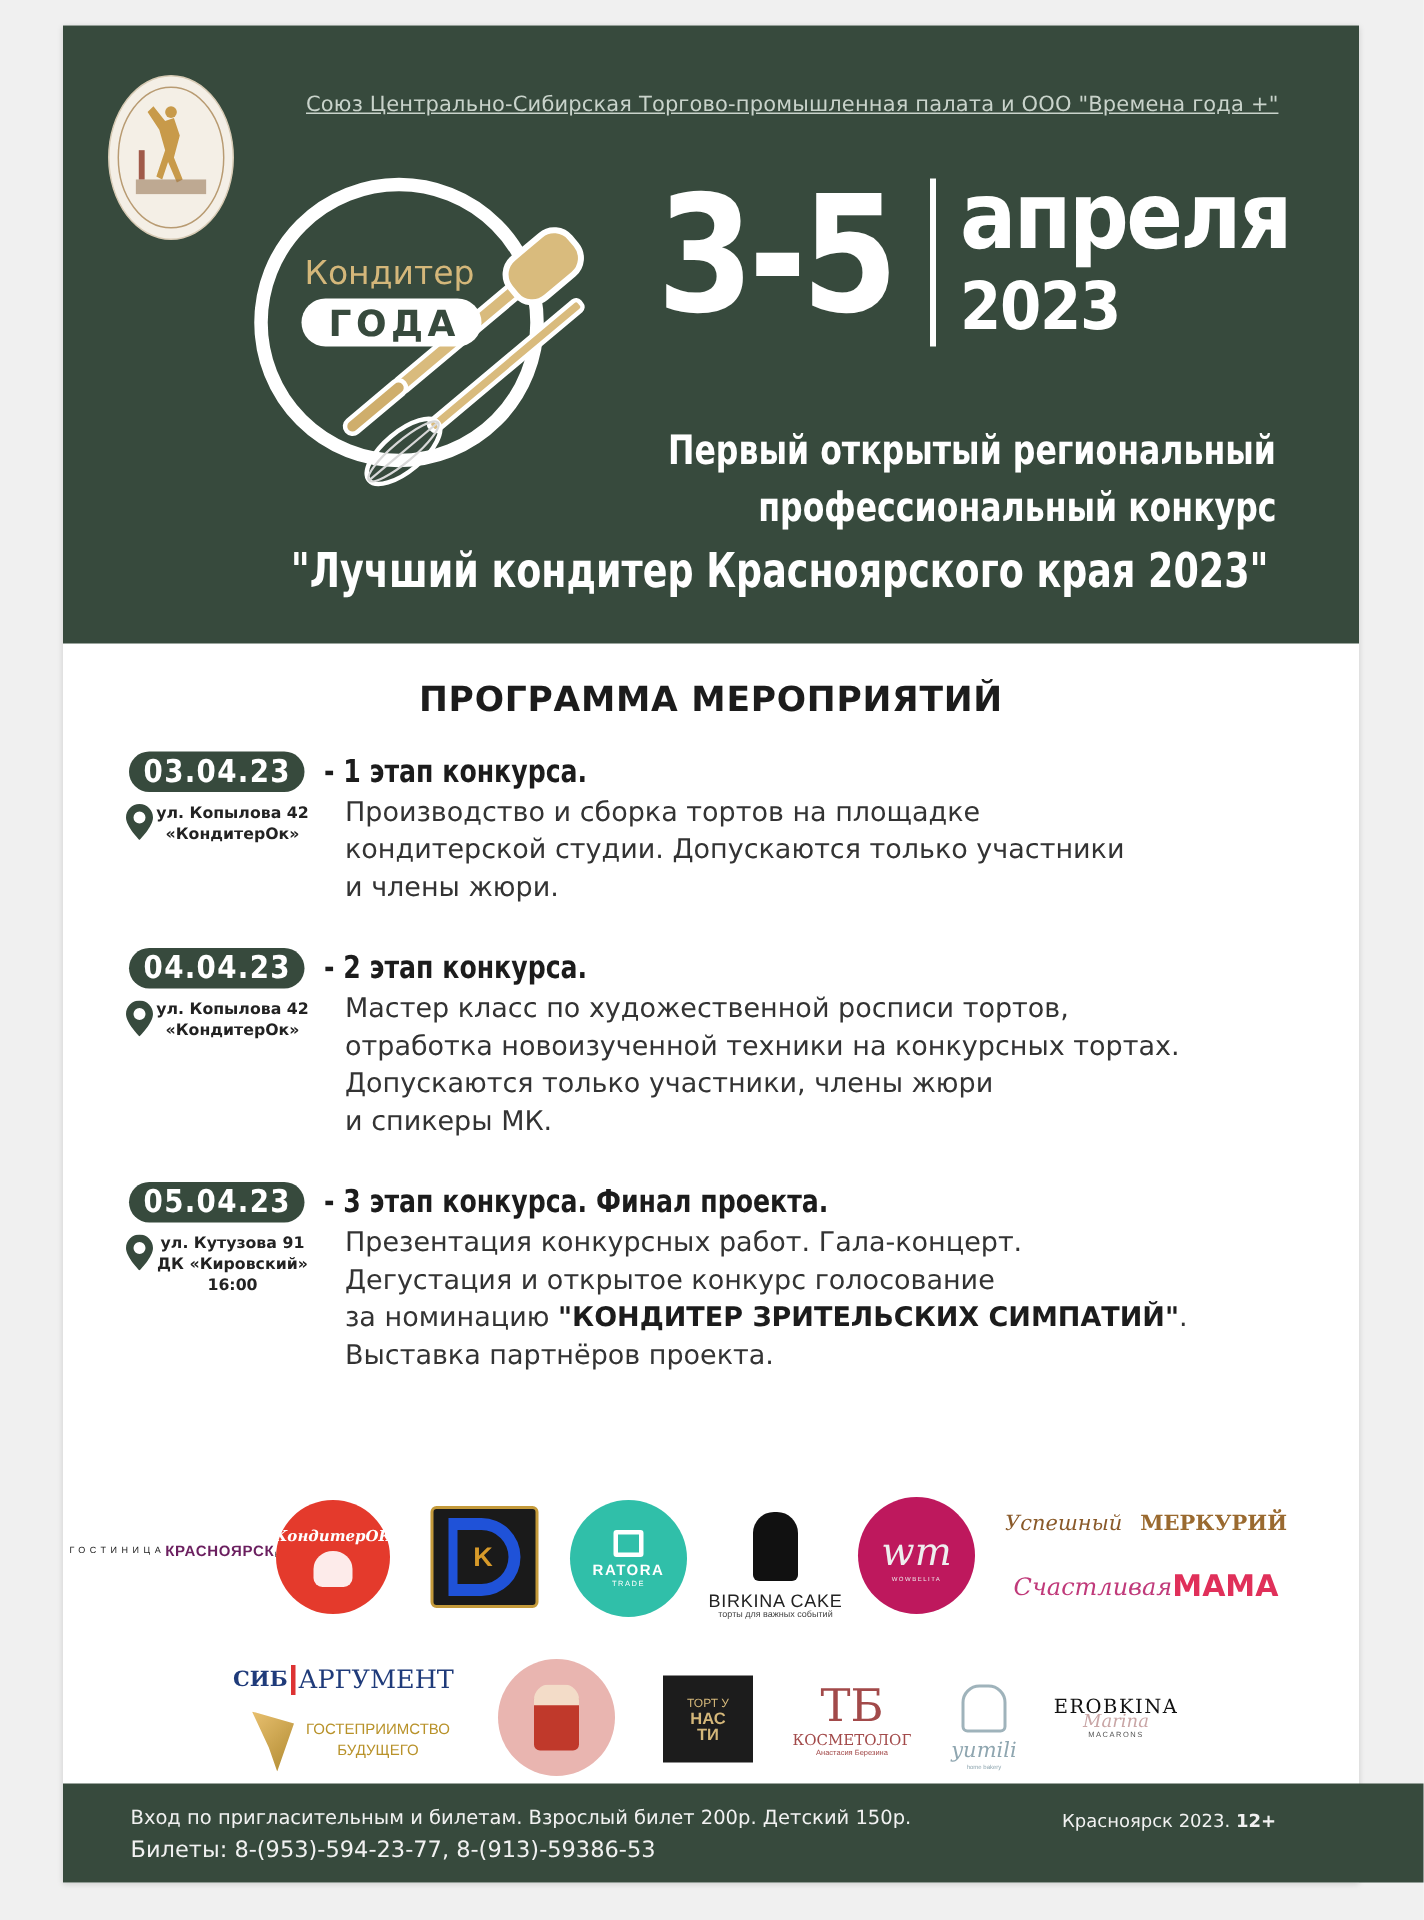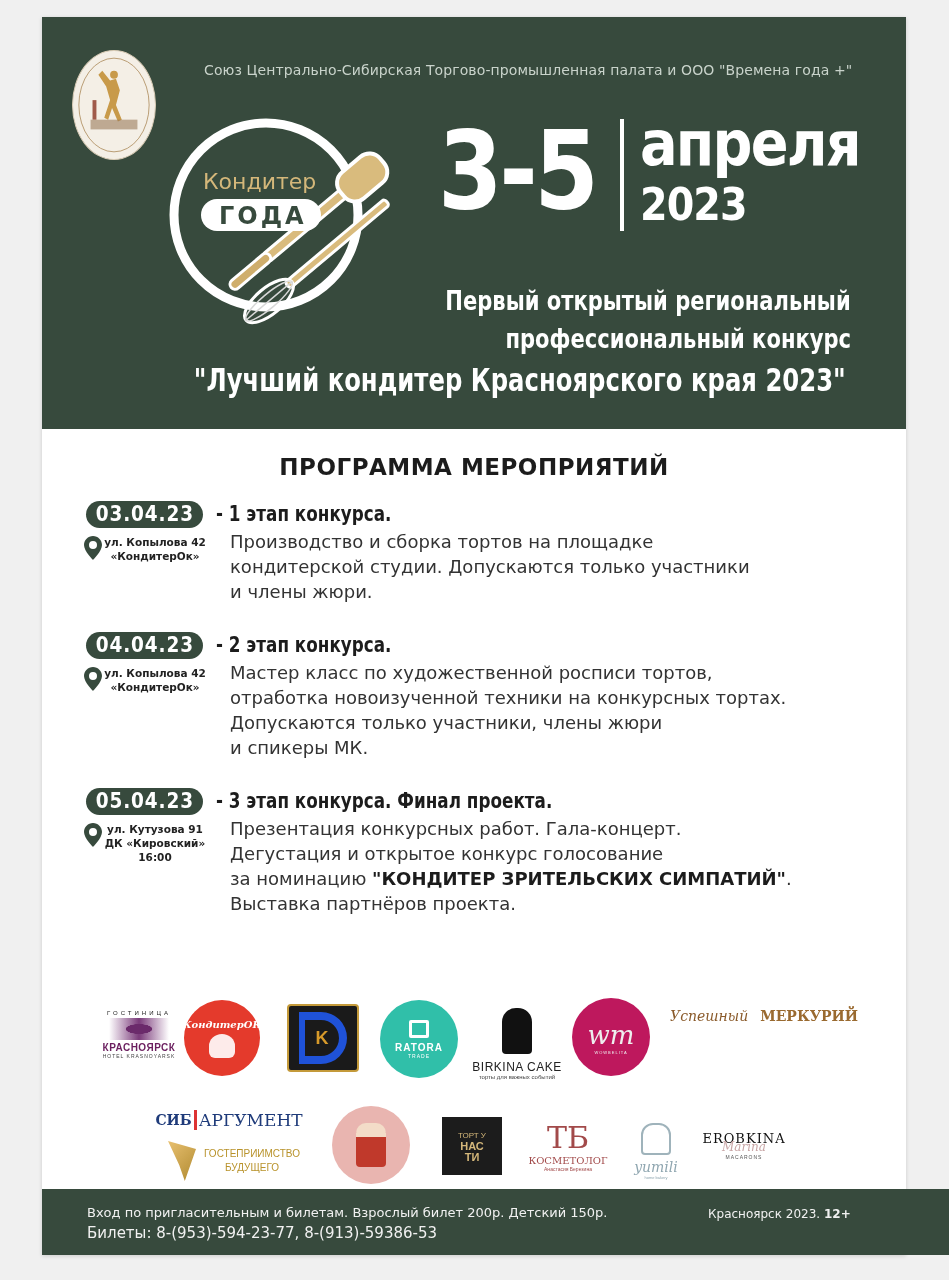--- a/index.html
+++ b/index.html
@@ -3,21 +3,21 @@
 <meta charset="utf-8">
 <style>
   * { box-sizing: border-box; margin: 0; padding: 0; }
   html, body { width: 949px; height: 1280px; background: #f0f0f0; overflow: hidden; }
   body { font-family: "Liberation Sans", sans-serif; position: relative; }
 
   .card { position: absolute; left: 42px; top: 17px; width: 864px; height: 1238px; background: #ffffff; box-shadow: 0 1px 4px rgba(0,0,0,0.15); }
 
   
   .header { position: absolute; left: 0; top: 0; width: 864px; height: 412px; background: #374a3d; overflow: hidden; }
-  .org-line { position: absolute; left: 162px; top: 45px; color: #c9d3cb; font-size: 14px; font-family: "DejaVu Sans", sans-serif; letter-spacing: 0.1px; }
+  .org-line { position: absolute; left: 162px; top: 45px; color: #c9d3cb; font-size: 14px; font-family: "DejaVu Sans", sans-serif; letter-spacing: 0.1px; text-decoration: underline; }
   .chamber-logo { position: absolute; left: 30px; top: 33px; width: 84px; height: 110px; border-radius: 50%; background: #f4efe6; border: 1px solid #d8cbb5; overflow: hidden; }
   .chamber-logo svg { width: 100%; height: 100%; }
 
   .contest-logo { position: absolute; left: 119px; top: 100px; width: 240px; height: 210px; text-align: center; }
 
   .big-dates { position: absolute; left: 396px; top: 100px; color: #ffffff; font-family: "DejaVu Sans", sans-serif; font-weight: bold; font-size: 108px; line-height: 1; letter-spacing: -4px; transform: scaleX(0.86); transform-origin: left top; }
   .v-divider { position: absolute; left: 578px; top: 102px; width: 4px; height: 112px; background: #ffffff; }
   .month { position: absolute; left: 598px; top: 96px; color: #ffffff; font-family: "DejaVu Sans", sans-serif; font-weight: bold; font-size: 62px; line-height: 1; letter-spacing: -2px; transform: scaleX(0.9); transform-origin: left top; }
   .year { position: absolute; left: 598px; top: 166px; color: #ffffff; font-family: "DejaVu Sans", sans-serif; font-weight: bold; font-size: 44px; line-height: 1; letter-spacing: -1px; transform: scaleX(0.9); transform-origin: left top; }
 
@@ -160,21 +160,21 @@
     <div class="desc">
       <p>Презентация конкурсных работ. Гала-концерт.</p>
       <p>Дегустация и открытое конкурс голосование</p>
       <p><span>за номинацию </span><b>"КОНДИТЕР ЗРИТЕЛЬСКИХ СИМПАТИЙ"</b><span>.</span></p>
       <p>Выставка партнёров проекта.</p>
     </div>
   </div>
 
   <div class="partners">
 
-    <div class="logo" style="left:50px;top:12px;width:94px;height:60px;flex-direction:column;">
+    <div class="logo" style="left:50px;top:12px;width:94px;height:60px;flex-direction:row;">
       <div style="font-size:6px;letter-spacing:3px;color:#222;">ГОСТИНИЦА</div>
       <div style="width:60px;height:22px;margin:2px 0;background:radial-gradient(ellipse at center,#6b2a6b 0 30%,transparent 32%),linear-gradient(90deg,transparent,#7a3a7a,transparent);"></div>
       <div style="font-size:10px;font-weight:bold;color:#6b1f5f;letter-spacing:0.5px;">КРАСНОЯРСК</div>
       <div style="font-size:5px;letter-spacing:1px;color:#444;">HOTEL KRASNOYARSK</div>
     </div>
     <div class="logo circle" style="left:142px;top:8px;width:76px;height:76px;background:#e43a2c;flex-direction:column;">
       <div style="color:#fff;font-family:'DejaVu Serif',serif;font-style:italic;font-size:10px;font-weight:bold;">КондитерОК</div>
       <div style="width:26px;height:24px;margin-top:4px;border-radius:50% 50% 6px 6px;background:#fff;opacity:0.9;"></div>
     </div>
     <div class="logo" style="left:245px;top:12px;width:72px;height:68px;background:#1a1a1a;border:2px solid #c49a3a;border-radius:4px;">
@@ -191,20 +191,24 @@
       <div style="font-size:6px;color:#444;">торты для важных событий</div>
     </div>
     <div class="logo circle" style="left:530px;top:6px;width:78px;height:78px;background:#be185d;flex-direction:column;color:#eee;">
       <div style="font-family:'DejaVu Serif',serif;font-style:italic;font-size:26px;">wm</div>
       <div style="font-size:4px;letter-spacing:1px;">WOWBELITA</div>
     </div>
     <div class="logo" style="left:630px;top:10px;width:184px;height:28px;">
       <span style="font-family:'DejaVu Serif',serif;font-style:italic;font-size:14px;color:#8a5a2a;">Успешный</span>
       <span style="display:inline-block;width:14px;height:24px;margin:0 6px;background:#c89a4a;border-radius:6px;"></span>
       <span style="font-family:'DejaVu Serif',serif;font-weight:bold;font-size:14px;color:#9a6a30;">МЕРКУРИЙ</span>
+    </div>
+    <div class="logo" style="left:630px;top:50px;width:184px;height:30px;">
+      <span style="font-family:'DejaVu Serif',serif;font-style:italic;font-size:16px;color:#c03a7a;">Счастливая</span>
+      <span style="font-family:'DejaVu Sans',sans-serif;font-weight:bold;font-size:20px;color:#e0305a;">МАМА</span>
     </div>
 
     <div class="logo" style="left:112px;top:113px;width:150px;height:30px;">
       <span style="font-family:'DejaVu Serif',serif;font-weight:bold;font-size:14px;color:#1f3b7a;">СИБ</span>
       <span style="font-family:'DejaVu Serif',serif;font-size:17px;color:#1f3b7a;margin-left:2px;border-left:3px solid #d33;padding-left:2px;">АРГУМЕНТ</span>
     </div>
     <div class="logo" style="left:112px;top:146px;width:160px;height:46px;">
       <span style="display:inline-block;width:28px;height:40px;background:linear-gradient(135deg,#e8c070,#b08a30);clip-path:polygon(0 0,100% 20%,60% 100%,40% 60%);margin-right:8px;"></span>
       <span style="display:flex;flex-direction:column;font-size:10px;color:#b8922a;line-height:14px;">
           <span>ГОСТЕПРИИМСТВО</span>

